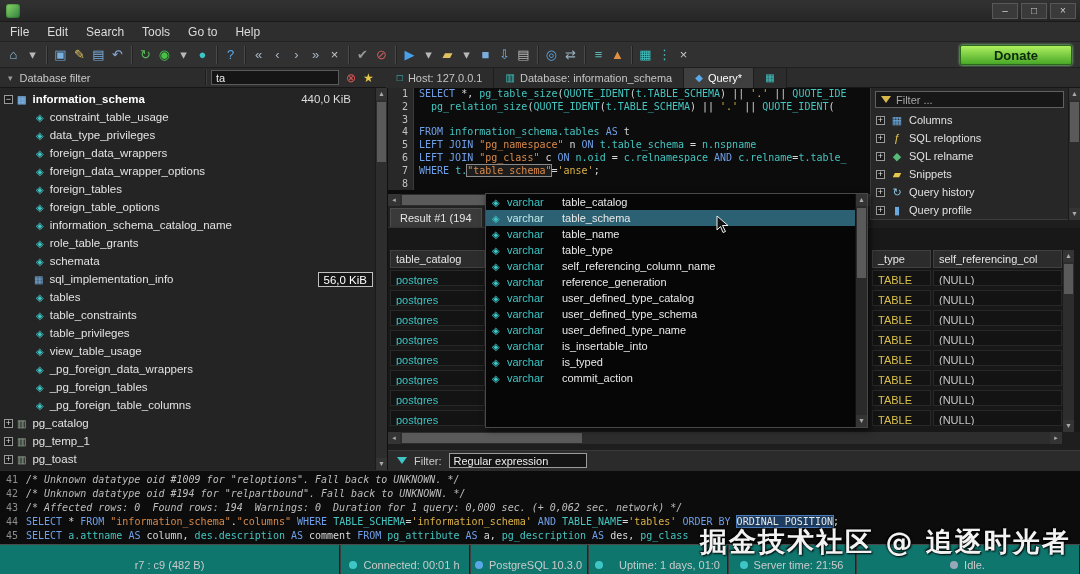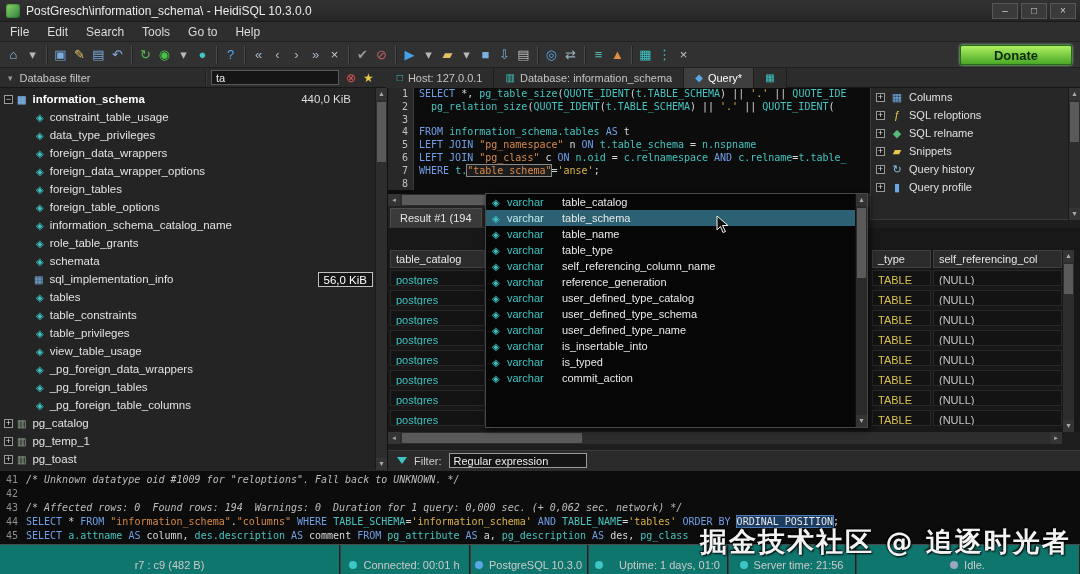--- a/index.html
+++ b/index.html
@@ -118,21 +118,20 @@
 
   
   .watermark { position:absolute; left:700px; top:524px; z-index:90; font-size:27px; font-weight:bold; color:#f2f2f2; letter-spacing:2px; text-shadow:1px 1px 2px #000, -1px -1px 2px #000; font-family:"DejaVu Sans",sans-serif; }
   .cursor { position:absolute; left:716px; top:215px; z-index:100; }
 </style>
 </head>
 <body>
 
 <div class="titlebar">
   <div class="app-icon"></div>
-  <span class="title-text">PostGresch\information_schema\ - HeidiSQL 10.3.0.0</span>
   <div class="win-controls">
     <div class="win-btn">–</div>
     <div class="win-btn">□</div>
     <div class="win-btn">×</div>
   </div>
 </div>
 
 <div class="menubar" id="menubar">
     <div class="menu-item">File</div>
     <div class="menu-item">Edit</div>
@@ -404,20 +403,24 @@
       <div class="sb-thumb" style="top:14px;height:30px;"></div>
       <div class="sb-btn bottom">▼</div>
     </div>
     <div class="hscroll grid-hscroll">
       <div class="hs-btn">◂</div>
       <div class="hs-thumb" style="width:180px;"></div>
       <div class="hs-btn" style="position:absolute;right:0;">▸</div>
     </div>
 
     <div class="right-panel">
+      <div class="rp-filter">
+        <div class="funnel"></div>
+        <span>Filter ...</span>
+      </div>
       <div id="rp-items">
           <div class="rp-item">
             <span class="exp">+</span>
             <span class="rp-ico" style="color: rgb(106, 168, 224);">▦</span>
             <span>Columns</span>
           </div>
           <div class="rp-item">
             <span class="exp">+</span>
             <span class="rp-ico" style="color: rgb(232, 200, 74);">ƒ</span>
             <span>SQL reloptions</span>
@@ -528,20 +531,21 @@
   </div>
 </div>
 
 <div class="log" id="log">
     <div class="log-line">
       <span class="ln">41</span>
       <span class="code"><span class="tk-cm">/* Unknown datatype oid #1009 for "reloptions". Fall back to UNKNOWN. */</span></span>
     </div>
     <div class="log-line">
       <span class="ln">42</span>
+      <span class="code"><span class="tk-cm">/* Unknown datatype oid #194 for "relpartbound". Fall back to UNKNOWN. */</span></span>
     </div>
     <div class="log-line">
       <span class="ln">43</span>
       <span class="code"><span class="tk-cm">/* Affected rows: 0  Found rows: 194  Warnings: 0  Duration for 1 query: 0,000 sec. (+ 0,062 sec. network) */</span></span>
     </div>
     <div class="log-line">
       <span class="ln">44</span>
       <span class="code"><span class="tk-kw">SELECT</span><span class="tk-pl"> * </span><span class="tk-kw">FROM</span><span class="tk-pl"> </span><span class="tk-qid">"information_schema"</span><span class="tk-pl">.</span><span class="tk-qid">"columns"</span><span class="tk-pl"> </span><span class="tk-kw">WHERE</span><span class="tk-pl"> </span><span class="tk-id">TABLE_SCHEMA</span><span class="tk-pl">=</span><span class="tk-str">'information_schema'</span><span class="tk-pl"> </span><span class="tk-kw">AND</span><span class="tk-pl"> </span><span class="tk-id">TABLE_NAME</span><span class="tk-pl">=</span><span class="tk-str">'tables'</span><span class="tk-pl"> </span><span class="tk-kw">ORDER BY</span><span class="tk-pl"> </span><span class="tk-hl">ORDINAL_POSITION</span><span class="tk-pl">;</span></span>
     </div>
     <div class="log-line">

